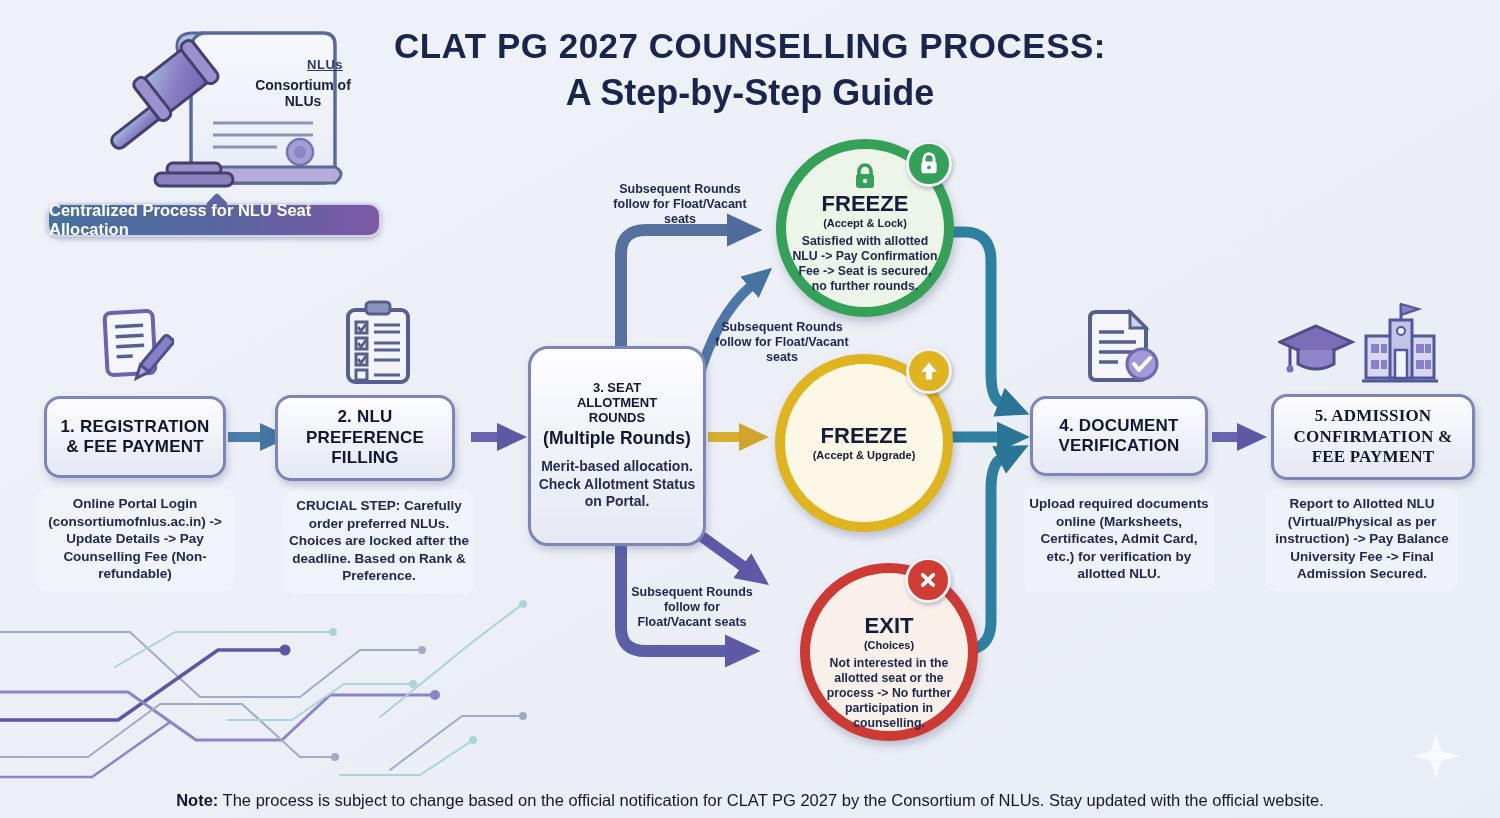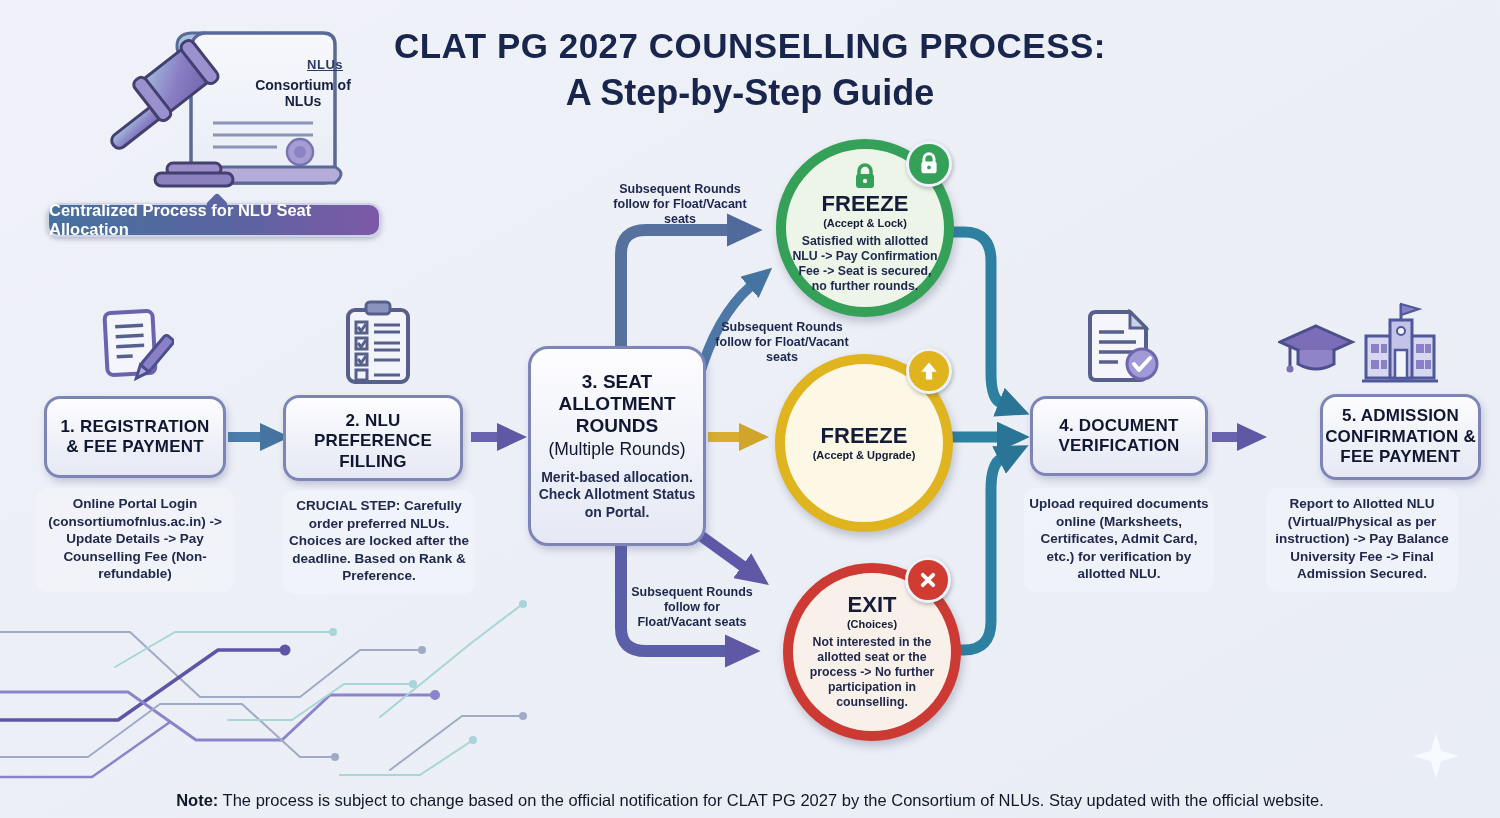--- a/index.html
+++ b/index.html
@@ -18,22 +18,22 @@
   
   .logo{position:absolute;left:55px;top:15px;width:330px;height:185px;}
   .scroll-tag{position:absolute;left:208px;top:42px;width:80px;text-align:right;font-size:13px;font-weight:800;color:#2c3a66;text-decoration:underline;letter-spacing:.5px;}
   .scroll-title{position:absolute;left:193px;top:62px;width:110px;text-align:center;font-size:14px;font-weight:800;color:#17213f;line-height:1.15;}
   .badge-pill{position:absolute;left:47px;top:203px;width:334px;height:34px;background:linear-gradient(90deg,#46719f,#5a659f 55%,#7d58a7);border-radius:12px;display:flex;align-items:center;justify-content:center;color:#fff;font-size:16.5px;font-weight:700;box-shadow:0 2px 5px rgba(60,60,110,.35);border:2px solid #cdd4e6;}
   .badge-pill::before{content:"";position:absolute;top:-9px;left:160px;width:16px;height:16px;background:#5d64a3;transform:rotate(45deg);border-radius:3px;z-index:-0;}
   .badge-pill span{position:relative;z-index:1;}
   
   .box{position:absolute;background:linear-gradient(180deg,#fdfdff 0%,#eceef7 70%,#e6e9f4 100%);border:3px solid #7c85b5;border-radius:16px;display:flex;flex-direction:column;align-items:center;justify-content:center;text-align:center;box-shadow:2px 4px 7px rgba(85,90,140,.28);padding:6px 8px;}
   .box-title{font-size:17px;font-weight:800;line-height:1.2;color:#0f1733;letter-spacing:.2px;}
-  .box3-title{font-size:19px;font-weight:800;line-height:1.15;color:#0f1733;}
-  .box3-sub{font-size:17.5px;font-weight:400;color:#0f1733;margin-top:2px;}
+  .box3-title{font-size:13px;font-weight:800;line-height:1.15;color:#0f1733;}
+  .box3-sub{font-size:17.5px;font-weight:700;color:#0f1733;margin-top:2px;}
   .box3-desc{font-size:14px;font-weight:700;color:#222c55;line-height:1.25;margin-top:9px;width:168px;}
   .desc{position:absolute;font-size:13.5px;font-weight:700;color:#20294e;line-height:1.3;text-align:center;background:rgba(244,246,251,.55);border-radius:12px;padding:7px 4px;min-height:104px;}
   
   .opt{position:absolute;width:178px;height:178px;border-radius:50%;display:flex;flex-direction:column;align-items:center;justify-content:center;text-align:center;box-shadow:2px 5px 9px rgba(80,85,120,.3);}
   .opt-freeze{border:10px solid #35a057;background:#edf5e9;}
   .opt-float{border:10px solid #e0b41f;background:#fcf8e5;}
   .opt-exit{border:10px solid #cd3a33;background:#f9f1e9;}
   .opt-name{font-size:22px;font-weight:800;color:#131c38;line-height:1;}
   .opt-sub{font-size:11px;font-weight:800;color:#131c38;margin-top:2px;}
   .opt-desc{font-size:12.3px;font-weight:700;color:#20294e;line-height:1.22;width:150px;margin-top:5px;}
@@ -245,37 +245,37 @@
       <polygon points="123,6 141,11 123,17" fill="#8a80c8" stroke="#4f589a" stroke-width="2"></polygon>
       <line x1="84" y1="83" x2="160" y2="83" stroke="#4f589a" stroke-width="3"></line>
     </g>
   </svg>
 
   <div class="box" style="left:44px;top:396px;width:182px;height:82px;">
     <div class="box-title" style="width:162px;">1. REGISTRATION &amp; FEE PAYMENT</div>
   </div>
   <div class="desc" style="left:36px;top:488px;width:198px;">Online Portal Login (consortiumofnlus.ac.in) -&gt; Update Details -&gt; Pay Counselling Fee (Non-refundable)</div>
 
-  <div class="box" style="left:283px;top:395px;width:180px;height:86px;justify-content:flex-end;">
+  <div class="box" style="left:275px;top:395px;width:180px;height:86px;">
     <div class="box-title" style="width:130px;">2. NLU PREFERENCE FILLING</div>
   </div>
   <div class="desc" style="left:283px;top:490px;width:192px;">CRUCIAL STEP: Carefully order preferred NLUs. Choices are locked after the deadline. Based on Rank &amp; Preference.</div>
 
   <div class="box" style="left:528px;top:346px;width:178px;height:200px;border-radius:20px;">
     <div class="box3-title" style="width:120px;">3. SEAT ALLOTMENT ROUNDS</div>
     <div class="box3-sub">(Multiple Rounds)</div>
     <div class="box3-desc">Merit-based allocation. Check Allotment Status on Portal.</div>
   </div>
 
   <div class="box" style="left:1030px;top:396px;width:178px;height:80px;">
     <div class="box-title" style="width:150px;">4. DOCUMENT VERIFICATION</div>
   </div>
   <div class="desc" style="left:1024px;top:488px;width:190px;">Upload required documents online (Marksheets, Certificates, Admit Card, etc.) for verification by allotted NLU.</div>
 
-  <div class="box" style="left:1320px;top:394px;width:161px;height:86px;">
+  <div class="box" style="left:1271px;top:394px;width:204px;height:86px;font-family:Liberation Serif, serif;">
     <div class="box-title" style="width:160px;">5. ADMISSION CONFIRMATION &amp; FEE PAYMENT</div>
   </div>
   <div class="desc" style="left:1266px;top:488px;width:192px;">Report to Allotted NLU (Virtual/Physical as per instruction) -&gt; Pay Balance University Fee -&gt; Final Admission Secured.</div>
 
   <div class="opt opt-freeze" style="left:776px;top:139px;">
     <svg width="26" height="28" viewBox="0 0 26 28" style="margin-bottom:2px;">
       <path d="M7,12 V8 a6,6 0 0 1 12,0 V12" fill="none" stroke="#35a057" stroke-width="3.5"></path>
       <rect x="4" y="11" width="18" height="14" rx="3" fill="#35a057"></rect>
       <circle cx="13" cy="18" r="2.2" fill="#edf5e9"></circle>
     </svg>
@@ -294,21 +294,21 @@
   <div class="opt opt-float" style="left:775px;top:354px;">
     <div class="opt-name">FREEZE</div>
     <div class="opt-sub">(Accept &amp; Upgrade)</div>
   </div>
   <div class="opt-badge" style="left:906px;top:348px;background:#e0b41f;">
     <svg width="24" height="24" viewBox="0 0 34 34">
       <polygon points="17,5 28,18 21.5,18 21.5,29 12.5,29 12.5,18 6,18" fill="#fff"></polygon>
     </svg>
   </div>
 
-  <div class="opt opt-exit" style="left:783px;top:563px;">
+  <div class="opt opt-exit" style="left:800px;top:563px;justify-content:flex-end;">
     <div class="opt-name">EXIT</div>
     <div class="opt-sub">(Choices)</div>
     <div class="opt-desc">Not interested in the allotted seat or the process -&gt; No further participation in counselling.</div>
   </div>
   <div class="opt-badge" style="left:905px;top:557px;background:#d03c32;">
     <svg width="22" height="22" viewBox="0 0 34 34">
       <path d="M9,9 L25,25 M25,9 L9,25" stroke="#fff" stroke-width="6" stroke-linecap="round"></path>
     </svg>
   </div>
 

